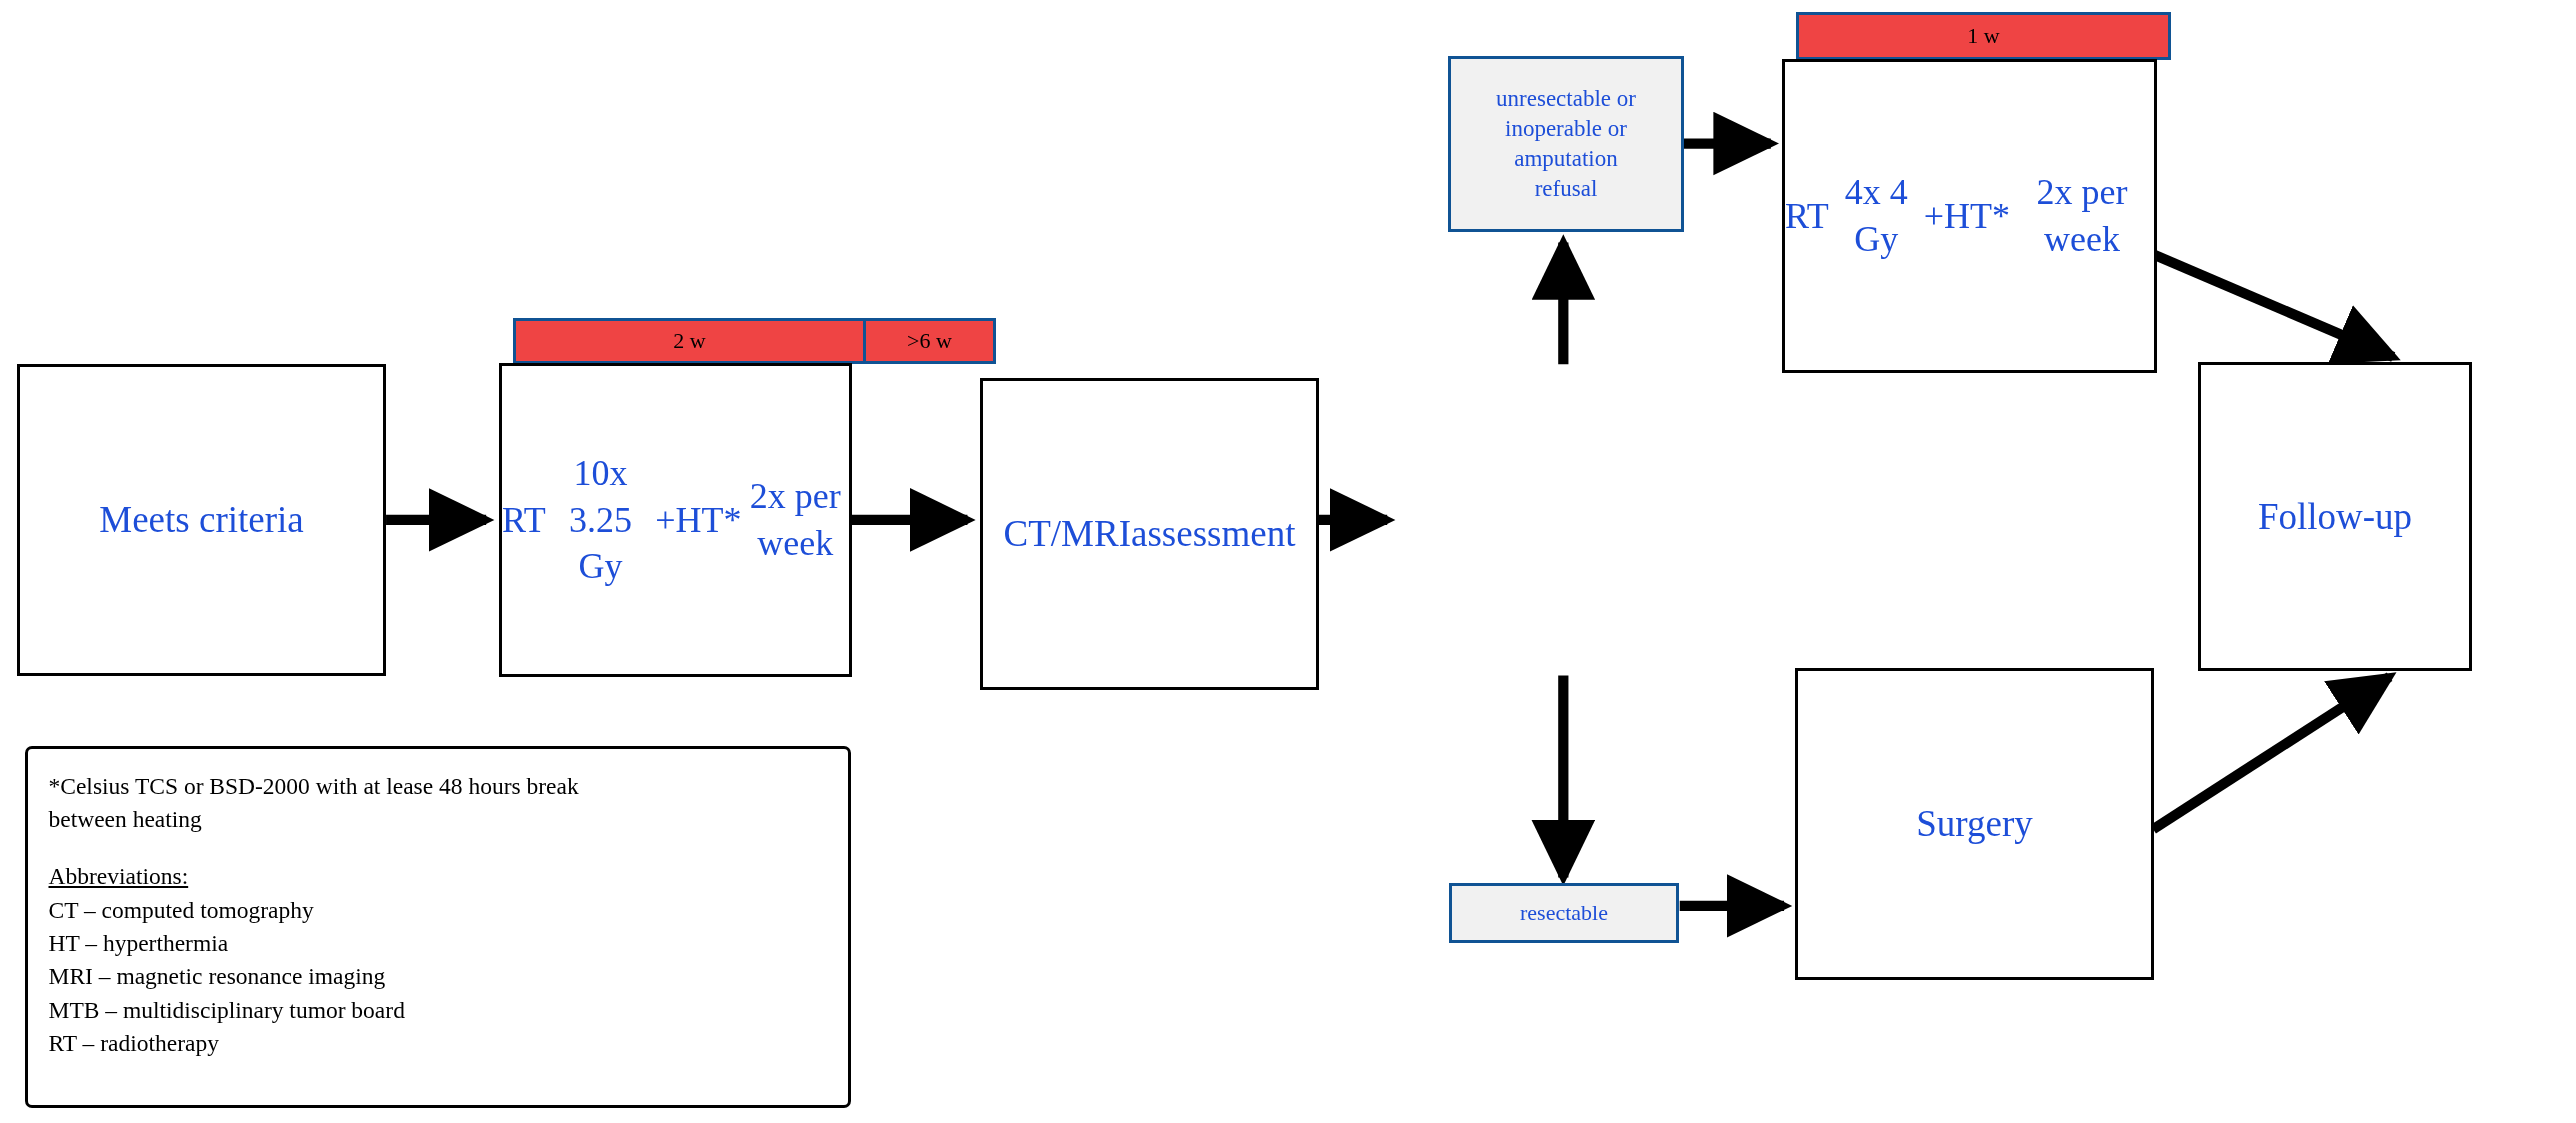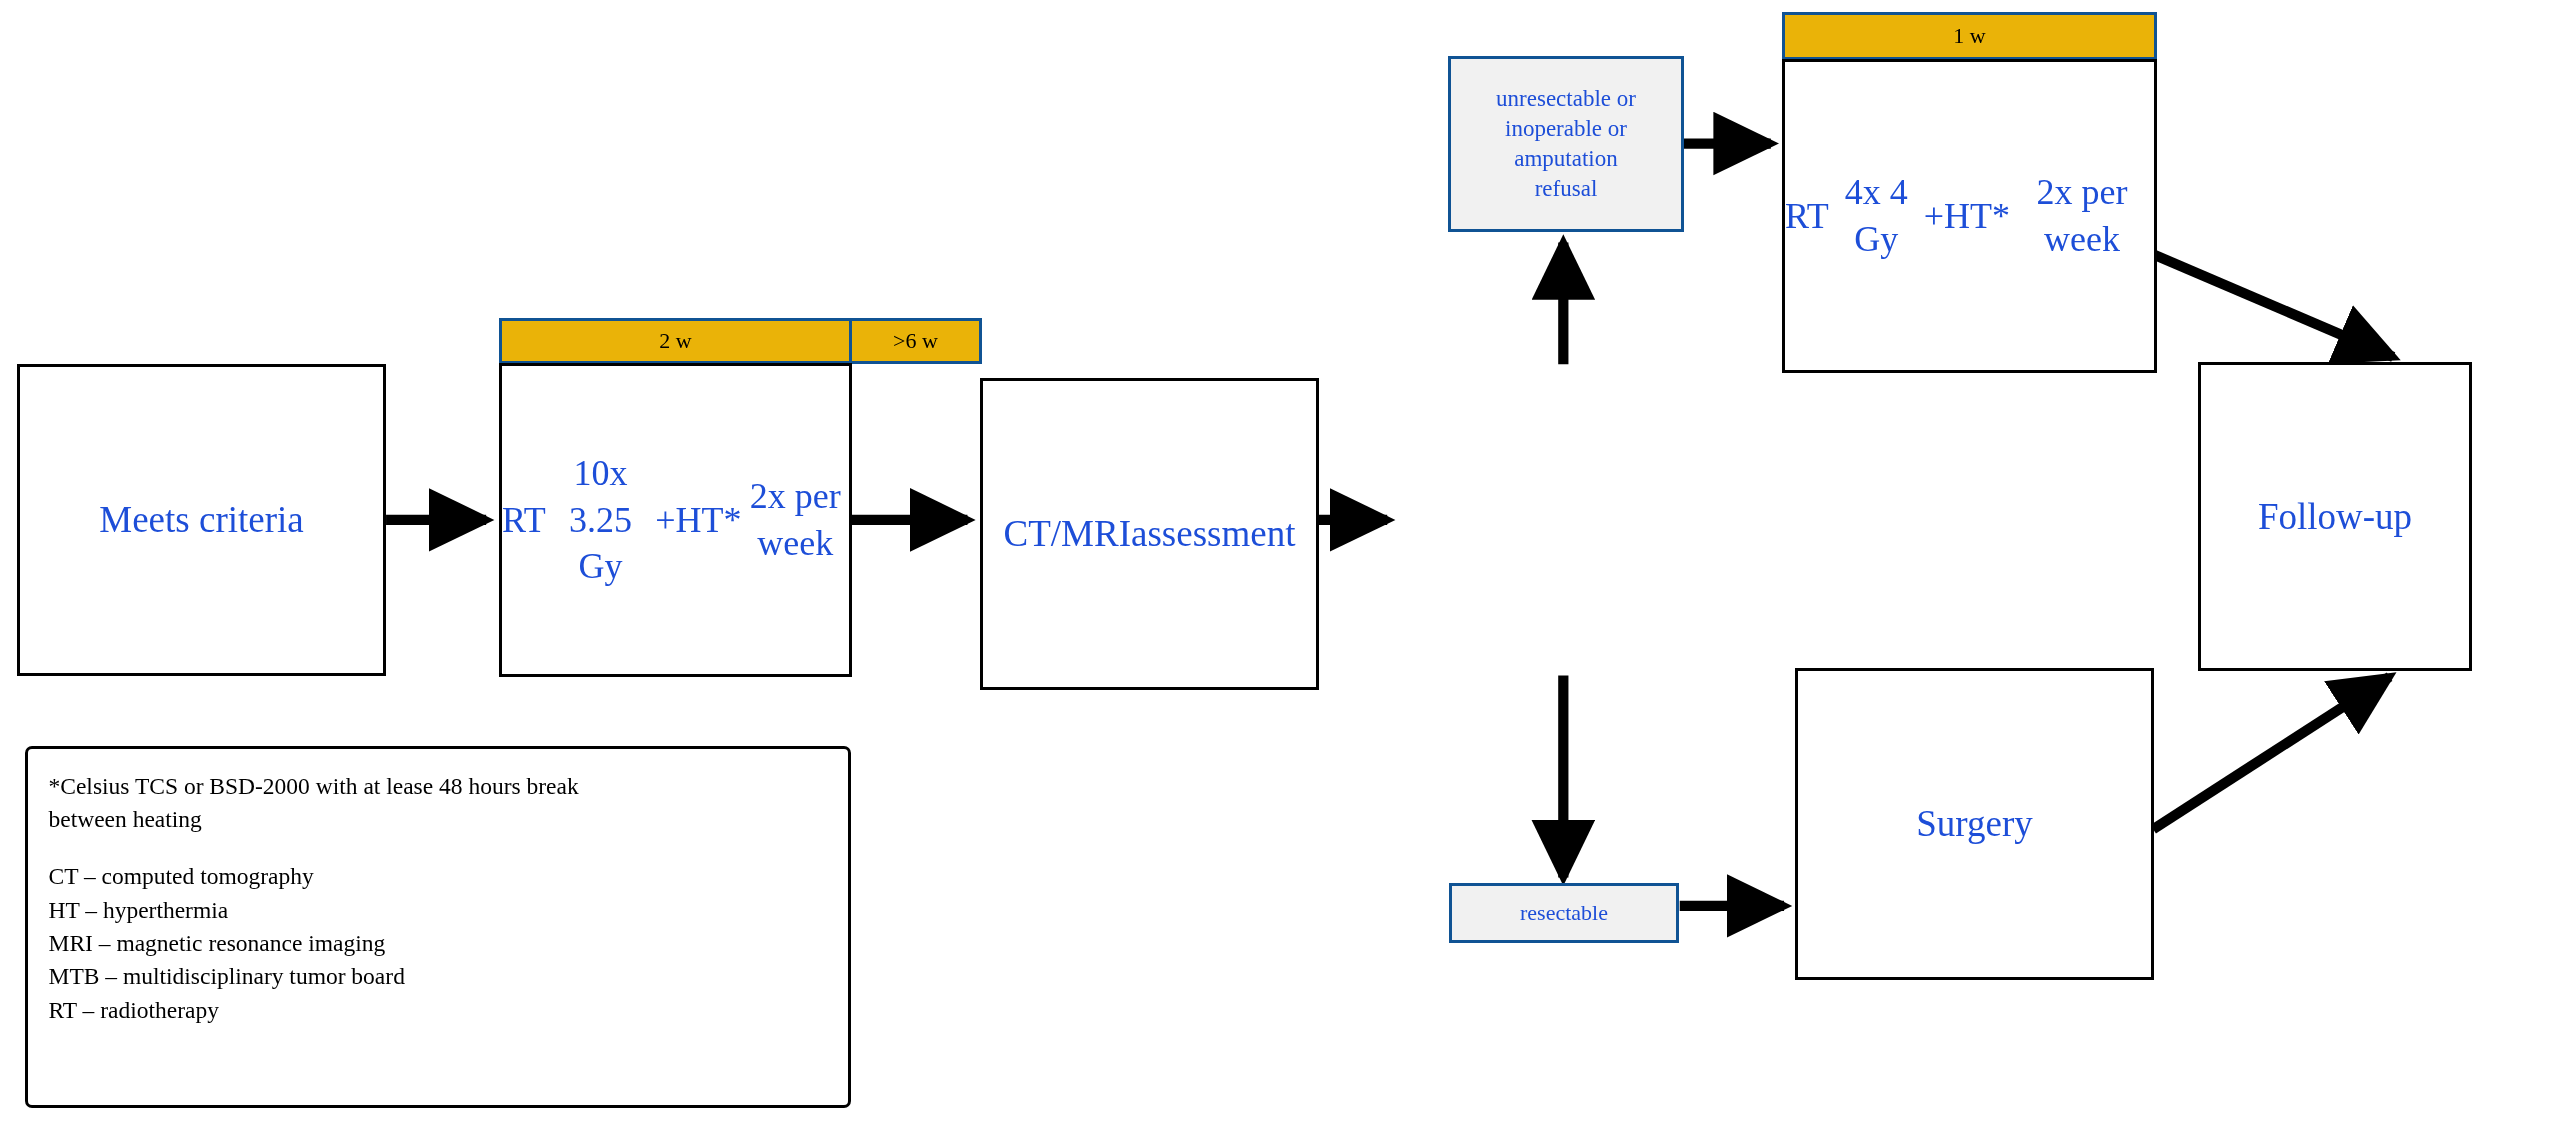--- a/index.html
+++ b/index.html
@@ -48,28 +48,29 @@
     font-size: 23px;
     line-height: 1.30;
     flex-direction: column;
   }
   .node.tagged.small {
     font-size: 22px;
   }
   .phase-tab {
     position: absolute;
     box-sizing: border-box;
-    background: #eab308;
+    background: #ef4444;
     border: 3.6px solid #105394;
     display: flex;
     align-items: center;
     justify-content: center;
     font-size: 22px;
     color: #000000;
     font-family: "Liberation Serif", "DejaVu Serif", serif;
+    margin-left: 14px;
   }
   .legend {
     position: absolute;
     box-sizing: border-box;
     border: 3px solid #000000;
     background: #ffffff;
     padding: 20.5px 18px 18px 20.5px;
     font-size: 23.5px;
     line-height: 1.42;
     color: #000000;
@@ -171,20 +172,21 @@
   </div>
 
   <div class="node plain" style="left:2198px; top:362px; width:274px; height:309px;">
     <span>Follow-up</span>
   </div>
 
   <div class="legend" style="left:25px; top:746px; width:826px; height:362px;border-radius:7px;">
     <div class="line">*Celsius TCS or BSD-2000 with at lease 48 hours break</div>
     <div class="line">between heating</div>
     <div class="spacer"></div>
+    <div class="line heading">Abbreviations:</div>
     <div class="line">CT – computed tomography</div>
     <div class="line">HT – hyperthermia</div>
     <div class="line">MRI – magnetic resonance imaging</div>
     <div class="line">MTB – multidisciplinary tumor board</div>
     <div class="line">RT – radiotherapy</div>
   </div>
 
 </div>
 
 

